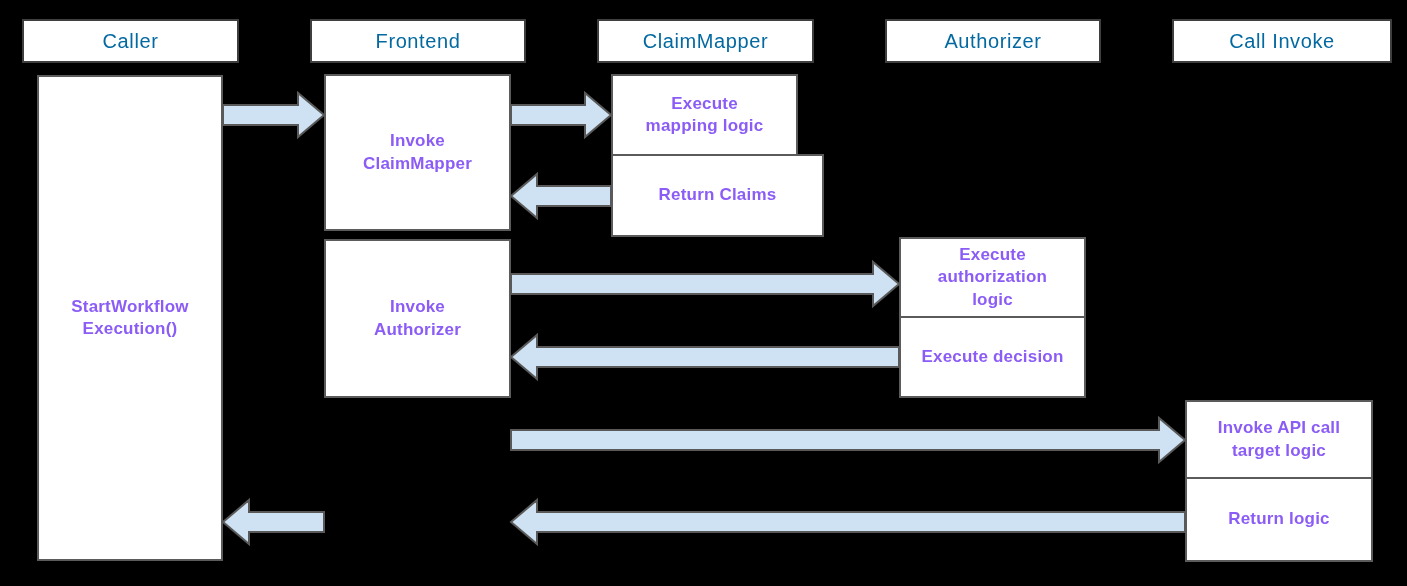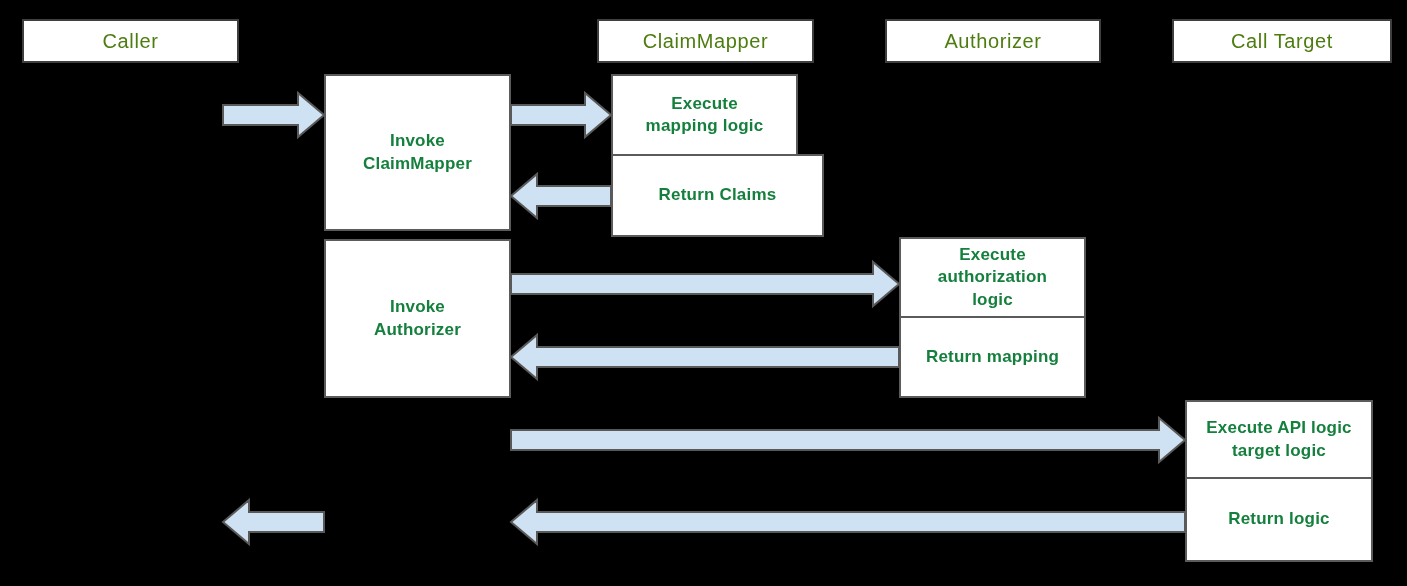--- a/index.html
+++ b/index.html
@@ -10,32 +10,32 @@
     font-family:"Liberation Sans","DejaVu Sans",sans-serif;
     overflow:hidden;
   }
   .box{
     position:absolute;
     background:#ffffff;
     border:2px solid #5b5b5b;
     box-sizing:border-box;
     display:flex;align-items:center;justify-content:center;
     text-align:center;
-    color:#15803d;
+    color:#8b5cf6;
     font-weight:700;
     font-size:17px;
     line-height:1.32;
     white-space:pre-line;
     letter-spacing:0.2px;
   }
   .header{
     font-weight:400;
     font-size:20px;
     letter-spacing:0.6px;
-    color:#4d7c0f;
+    color:#0369a1;
     border-color:#3f3f3f;
     white-space:nowrap;
   }
   .arrows{position:absolute;left:0;top:0;}
   .arrows polygon{fill:#cfe2f3;stroke:#595959;stroke-width:2;stroke-linejoin:miter;}
 </style>
 </head>
 <body>
 
 <div class="canvas">
@@ -45,36 +45,39 @@
     <polygon points="511,105 585,105 585,93 611,115 585,137 585,125 511,125"></polygon>
     <polygon points="611,186 537,186 537,174 511,196 537,218 537,206 611,206"></polygon>
     <polygon points="511,274 873,274 873,262 899,284 873,306 873,294 511,294"></polygon>
     <polygon points="899,347 537,347 537,335 511,357 537,379 537,367 899,367"></polygon>
     <polygon points="511,430 1159,430 1159,418 1185,440 1159,462 1159,450 511,450"></polygon>
     <polygon points="1185,512 537,512 537,500 511,522 537,544 537,532 1185,532"></polygon>
     <polygon points="324,512 249,512 249,500 223,522 249,544 249,532 324,532"></polygon>
   </svg>
 
   <div class="box header" style="left:22px;top:19px;width:217px;height:44px;">Caller</div>
+  <div class="box header" style="left:310px;top:19px;width:216px;height:44px;">Frontend</div>
   <div class="box header" style="left:597px;top:19px;width:217px;height:44px;">ClaimMapper</div>
   <div class="box header" style="left:885px;top:19px;width:216px;height:44px;">Authorizer</div>
-  <div class="box header" style="left:1172px;top:19px;width:220px;height:44px;">Call Target</div>
+  <div class="box header" style="left:1172px;top:19px;width:220px;height:44px;">Call Invoke</div>
 
+  <div class="box" style="left:37px;top:75px;width:186px;height:486px;">StartWorkflow
+Execution()</div>
 
   <div class="box" style="left:324px;top:74px;width:187px;height:157px;">Invoke
 ClaimMapper</div>
   <div class="box" style="left:324px;top:239px;width:187px;height:159px;">Invoke
 Authorizer</div>
 
   <div class="box" style="left:611px;top:74px;width:187px;height:82px;">Execute
 mapping logic</div>
   <div class="box" style="left:611px;top:154px;width:213px;height:83px;">Return Claims</div>
 
   <div class="box" style="left:899px;top:237px;width:187px;height:81px;">Execute
 authorization
 logic</div>
-  <div class="box" style="left:899px;top:316px;width:187px;height:82px;">Return mapping</div>
+  <div class="box" style="left:899px;top:316px;width:187px;height:82px;">Execute decision</div>
 
-  <div class="box" style="left:1185px;top:400px;width:188px;height:79px;">Execute API logic
+  <div class="box" style="left:1185px;top:400px;width:188px;height:79px;">Invoke API call
 target logic</div>
   <div class="box" style="left:1185px;top:477px;width:188px;height:85px;">Return logic</div>
 
 </div>
 
 </body></html>

